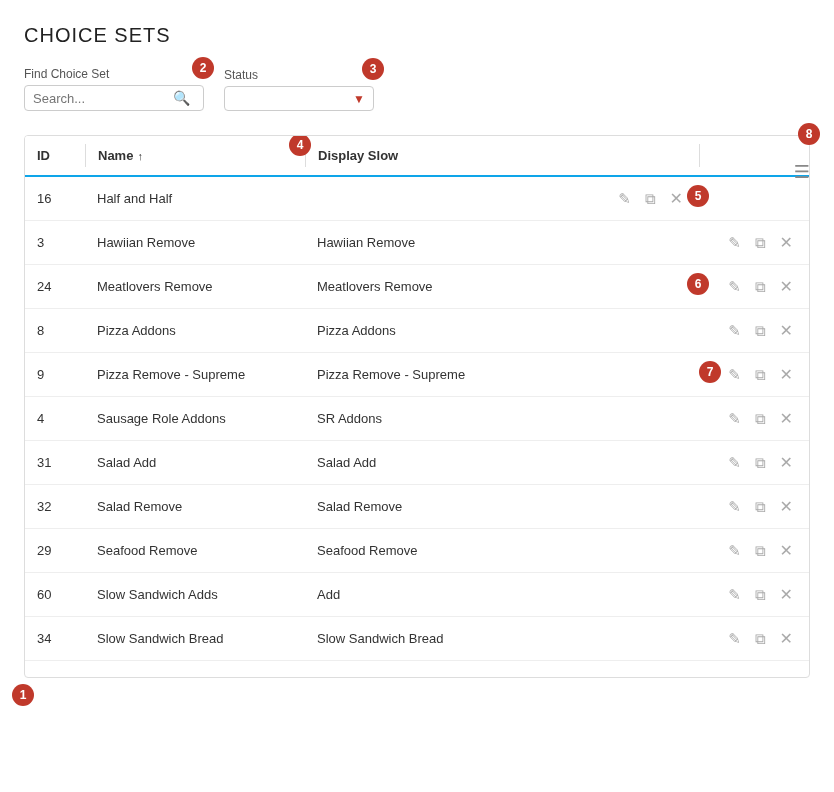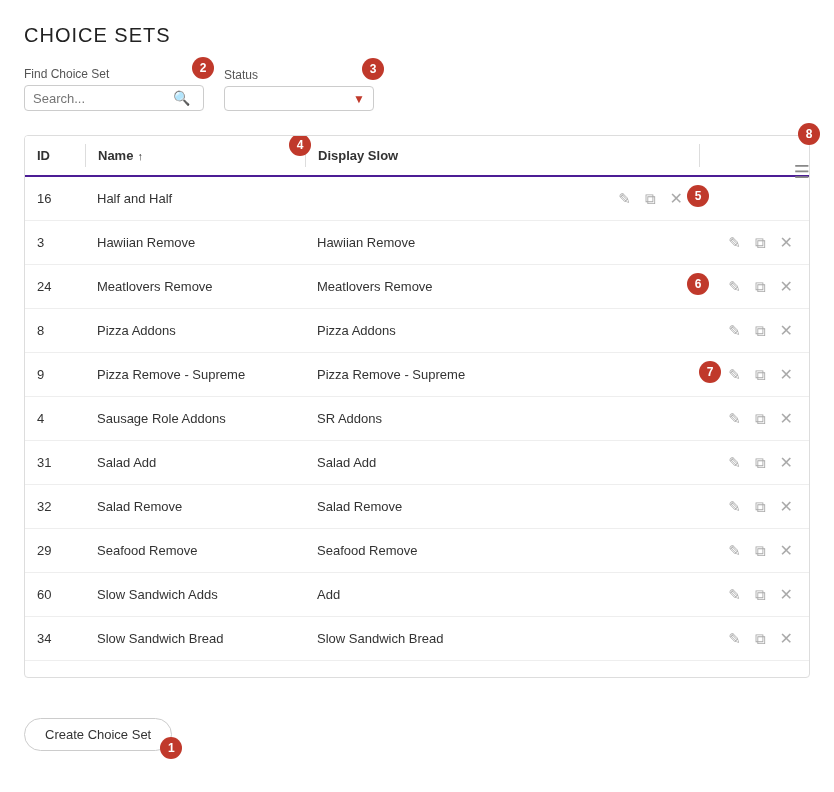--- a/index.html
+++ b/index.html
@@ -98,21 +98,21 @@
     .table-wrapper {
       border: 1px solid #ddd;
       border-radius: 4px;
       overflow: hidden;
       position: relative;
     }
     .table-header {
       display: grid;
       grid-template-columns: 60px 220px 1fr 110px;
       background: #fff;
-      border-bottom: 2px solid #4c1d95;
+      border-bottom: 2px solid #0ea5e9;
       padding: 8px 0;
     }
     .table-header-cell {
       font-size: 13px;
       font-weight: bold;
       color: #333;
       padding: 4px 12px;
       display: flex;
       align-items: center;
       gap: 4px;
@@ -393,18 +393,17 @@
     <span class="badge" style="top:-12px; right:-10px;">8</span>
   </div>
 
   
   <button class="filter-icon-btn" style="position:absolute; top: 161px; right: 24px; background:none; border:none; cursor:pointer; font-size:18px; color:#888;">
     ☰
   </button>
 
   
   <div style="margin-top:20px; position:relative; display:inline-block;">
-    <button class="create-btn">Create Choice Set</button>
     
     <span class="badge" style="bottom:-8px; right:-10px;">1</span>
   </div>
 
 </div>
 
 </body></html>

